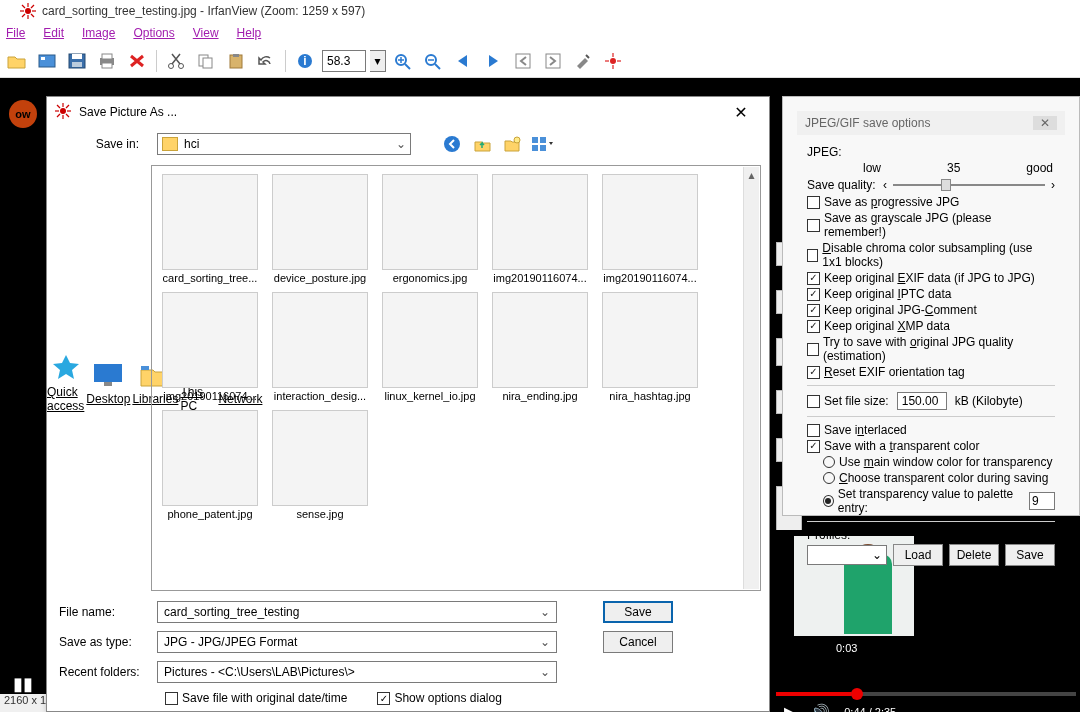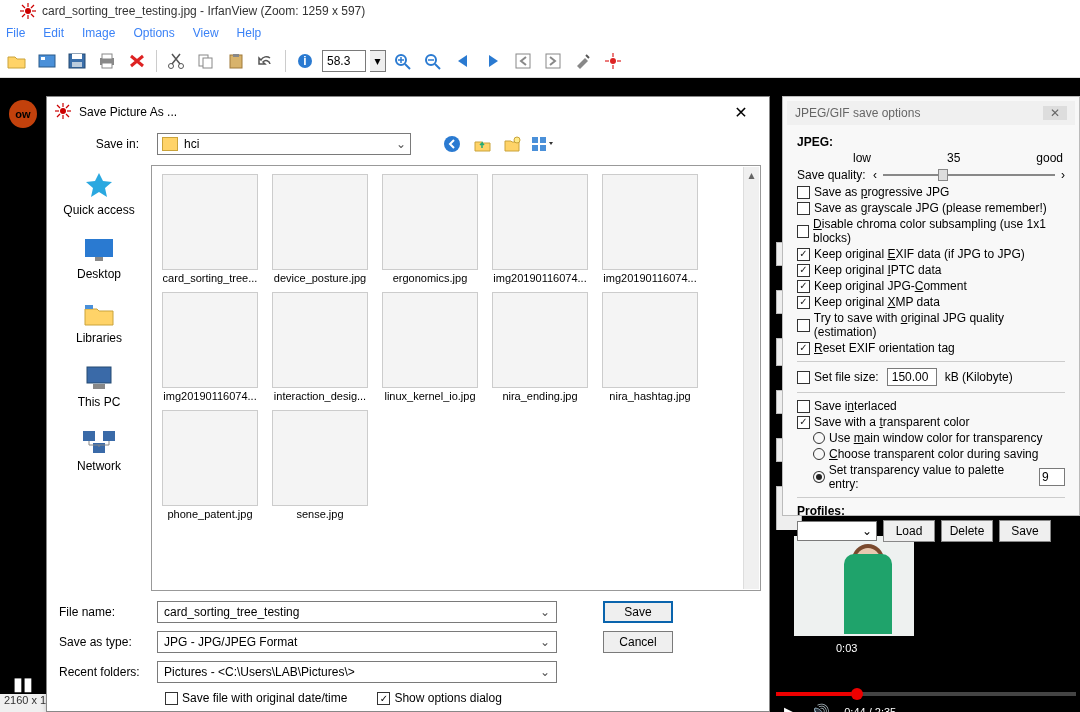--- a/index.html
+++ b/index.html
@@ -5,21 +5,21 @@
 * { box-sizing: border-box; margin: 0; padding: 0; font-family: "Segoe UI", Tahoma, sans-serif; font-size: 12px; }
 body { width: 1080px; height: 712px; overflow: hidden; background: #fff; position: relative; }
 
 
 .titlebar { height: 22px; display: flex; align-items: center; padding: 0 20px; }
 .titlebar .app-icon { width: 16px; height: 16px; margin-right: 6px; color: #c00; }
 .titlebar .title { color: #333; }
 
 
 .menubar { height: 22px; display: flex; align-items: center; padding: 0 6px; gap: 18px; }
-.menubar span { color: #3b82f6; }
+.menubar span { color: #a21caf; text-decoration: underline; }
 
 
 .toolbar { height: 34px; display: flex; align-items: center; padding: 0 4px; gap: 4px; border-bottom: 1px solid #ddd; }
 .toolbar .tbtn { width: 26px; height: 26px; display: flex; align-items: center; justify-content: center; border: 1px solid transparent; }
 .toolbar .sep { width: 1px; height: 22px; background: #ccc; margin: 0 2px; }
 .toolbar .zoom-input { width: 44px; height: 22px; border: 1px solid #7a7a7a; padding: 0 4px; }
 .toolbar .zoom-dd { width: 16px; height: 22px; border: 1px solid #7a7a7a; border-left: none; background: #eee; display: flex; align-items: center; justify-content: center; }
 
 
 .content { position: absolute; left: 0; top: 78px; right: 0; bottom: 0; background: #000; }
@@ -43,21 +43,21 @@
 .dialog .dlg-title .icon { width:18px; height:18px; margin-right:6px; color:#c00;}
 .dialog .dlg-title .close { margin-left:auto; width:40px; text-align:center; font-size:16px;}
 .dlg-savein { height:34px; display:flex; align-items:center; padding:0 12px; gap:8px;}
 .dlg-savein .lbl { width:90px; text-align:right; padding-right:10px;}
 .dlg-savein .combo { flex:0 0 254px; height:22px; border:1px solid #7a7a7a; display:flex; align-items:center; padding:0 4px; background:#fff;}
 .dlg-savein .combo .fld { width:16px;height:14px;background:#ffd368;border:1px solid #caa33a; margin-right:6px;}
 .dlg-savein .combo .dd { margin-left:auto; color:#555;}
 .dlg-savein .navbtn { width:22px; height:22px; display:flex; align-items:center; justify-content:center;}
 
 .dlg-body { display:flex; height:calc(100% - 180px);}
-.sidebar { width:104px; display:flex; flex-direction:column; align-items:center; padding-top:10px; gap:18px;}
+.sidebar { width:104px; display:flex; flex-direction:row; align-items:center; padding-top:10px; gap:2px;text-decoration:underline;}
 .side-item { display:flex; flex-direction:column; align-items:center; gap:4px; width:100%;}
 .side-item .ic { width:36px; height:28px;}
 .filegrid { flex:1; border:1px solid #999; margin:4px 8px 4px 0; padding:8px; overflow:auto; position:relative; display:flex; flex-wrap:wrap; align-content:flex-start; gap:8px 10px;}
 .thumb { width:100px; display:flex; flex-direction:column; align-items:center; gap:2px;}
 .thumb .img { width:96px; height:96px; border:1px solid #ccc; background:#f4f4f4; display:flex; align-items:center; justify-content:center; overflow:hidden;}
 .thumb .lbl { width:100%; text-align:center; font-size:11px; white-space:nowrap; overflow:hidden; text-overflow:ellipsis;}
 .scrollbar { position:absolute; right:1px; top:1px; width:16px; bottom:1px; background:#f0f0f0; border-left:1px solid #ddd;}
 .scrollbar .arrow { height:16px; display:flex; align-items:center; justify-content:center; color:#666;}
 
 .dlg-bottom { padding:6px 12px 4px 12px;}
@@ -65,25 +65,25 @@
 .row .lbl { width:90px; text-align:left;}
 .row .combo2 { flex:1; max-width:400px; height:22px; border:1px solid #7a7a7a; display:flex; align-items:center; padding:0 6px; background:#fff;}
 .row .combo2 .dd { margin-left:auto; color:#555;}
 .row .btn { width:70px; height:22px; border:1px solid #7a7a7a; background:#efefef; display:flex; align-items:center; justify-content:center;}
 .row .btn.primary { border:2px solid #0a64ad; }
 .chk-row { display:flex; gap:30px; padding-left:106px;}
 .chkbox { display:flex; align-items:center; gap:4px;}
 .chkbox .box { width:13px; height:13px; border:1px solid #333; display:flex; align-items:center; justify-content:center; font-size:10px;}
 
 
-.opts { position:absolute; left:782px; top:96px; width:298px; height:420px; background:#f8f8f8; border:1px solid #bbb; padding:4px;}
+.opts { position:absolute; left:782px; top:96px; width:298px; height:420px; background:#f8f8f8; border:1px solid #bbb; padding:14px;}
 .opts .hdr { height:24px; background:#f0f0f0; display:flex; align-items:center; padding:0 8px; color:#666;}
 .opts .hdr .x { margin-left:auto; width:24px; text-align:center; background:#ddd;}
 .opts .body { padding:6px 10px;}
-.sect-lbl { margin:4px 0 2px 0;font-weight:bold;}
+.sect-lbl { margin:4px 0 2px 0;}
 .slider-row { display:flex; align-items:center; gap:6px;}
 .slider-row .track { flex:1; height:16px; position:relative;}
 .slider-row .track .line { position:absolute; left:0; right:0; top:7px; height:2px; background:#888;}
 .slider-row .track .tick { position:absolute; top:2px; width:10px; height:12px; background:#ddd; border:1px solid #888; transform:translateX(-50%);}
 .slider-labels { display:flex; justify-content:space-between; padding:0 2px 0 56px; margin-bottom:2px;}
 .opt-chk { display:flex; align-items:center; gap:4px; margin:2px 0;}
 .opt-chk .box { width:13px; height:13px; border:1px solid #333; display:flex; align-items:center; justify-content:center; font-size:10px; line-height:10px; background:#fff;}
 .opt-chk .box.checked::after { content:"✓"; color:#222;}
 .opt-rad { display:flex; align-items:center; gap:4px; margin:2px 0 2px 16px;}
 .opt-rad .r { width:12px; height:12px; border:1px solid #333; border-radius:50%; display:flex; align-items:center; justify-content:center;}

